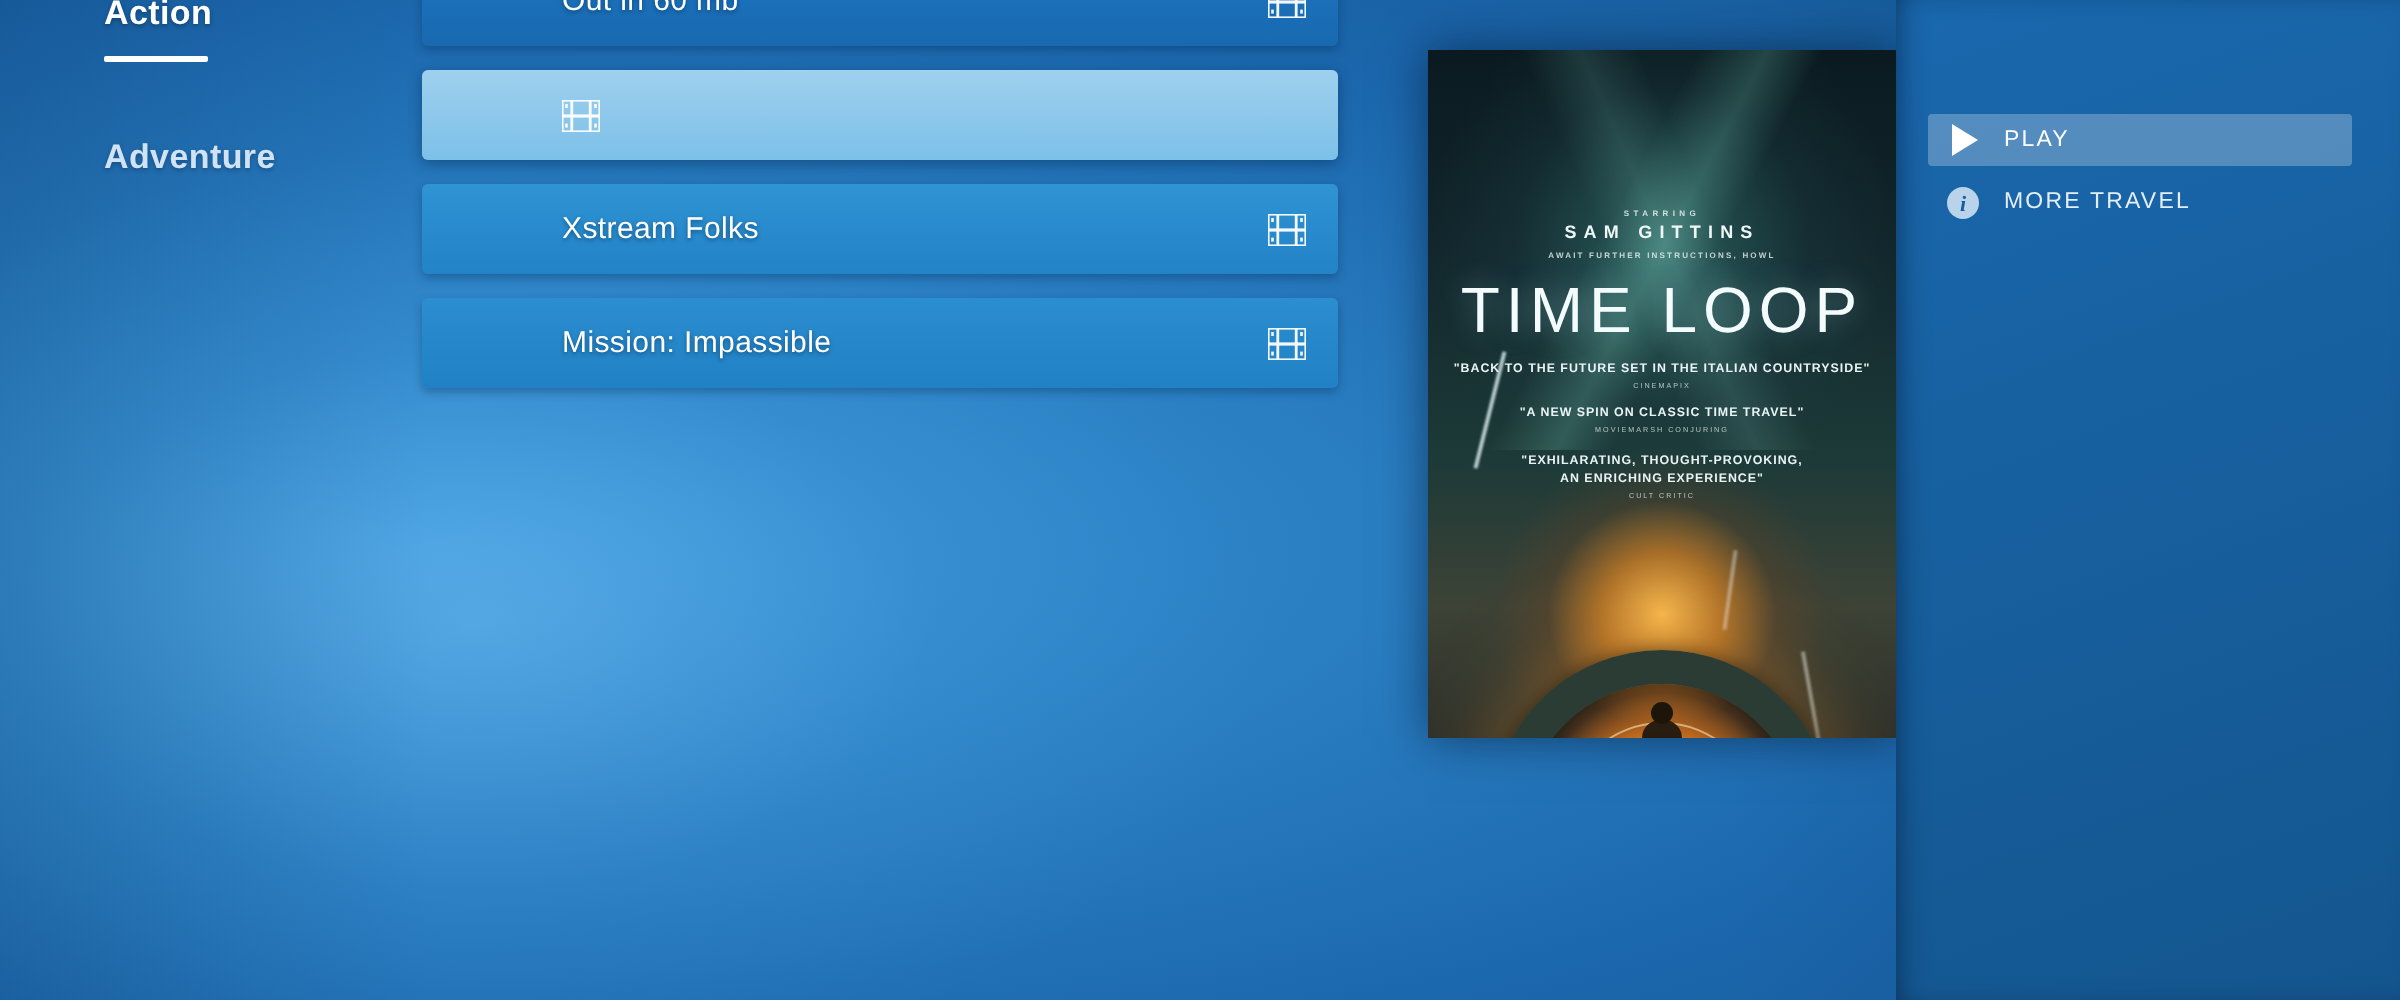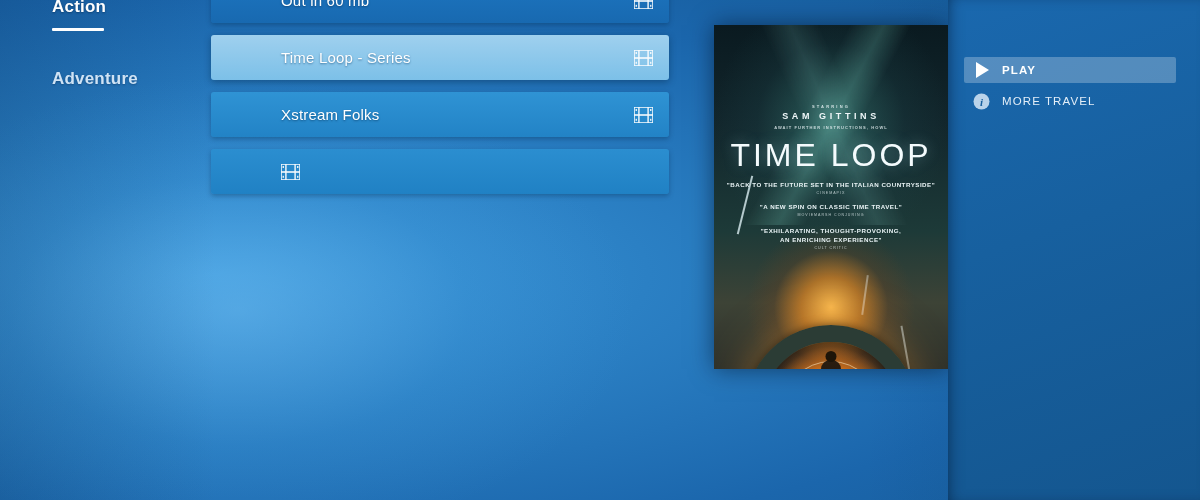--- a/index.html
+++ b/index.html
@@ -199,21 +199,21 @@
   .action {
     position:absolute; left:16px; width:212px; height:26px;
     display:flex; align-items:center; gap:11px; padding-left:8px;
   }
   .a-resume { top:22px; }
   .a-play   { top:57px; background:rgba(255,255,255,.26); border-radius:2px; }
   .a-more   { top:88px; }
   .a-label {
     font-size:11.5px; letter-spacing:1.1px; color:#e3eef8; font-weight:400;
   }
-  .a-play .a-label { color:#ffffff; font-weight:700; }
+  .a-play .a-label { color:#ffffff; font-weight:400; }
   .a-icon { width:19px; flex:0 0 19px; display:flex; justify-content:center; }
 </style>
 </head>
 <body>
 
 <div id="app">
   <div class="bg-glow"></div>
   <div class="bg-vignette"></div>
 
   <div class="sidebar">
@@ -238,21 +238,20 @@
           <rect x="0" y="7.2" width="19" height="1.6" fill="#fff"></rect>
           <rect x="1.6" y="2" width="1.3" height="2" fill="#fff"></rect>
           <rect x="1.6" y="11.8" width="1.3" height="2" fill="#fff"></rect>
           <rect x="16.1" y="2" width="1.3" height="2" fill="#fff"></rect>
           <rect x="16.1" y="11.8" width="1.3" height="2" fill="#fff"></rect>
         </svg>
       </span>
     </div>
 
     <div class="row r1">
-      <span class="row-label">Time Loop - Series</span>
       <span class="film">
         <svg viewBox="0 0 19 16" width="19" height="16">
           <rect x="0" y="0" width="19" height="16" fill="none" stroke="#fff" stroke-width="1.6"></rect>
           <rect x="4.2" y="0" width="1.4" height="16" fill="#fff"></rect>
           <rect x="13.4" y="0" width="1.4" height="16" fill="#fff"></rect>
           <rect x="0" y="7.2" width="19" height="1.6" fill="#fff"></rect>
           <rect x="1.6" y="2" width="1.3" height="2" fill="#fff"></rect>
           <rect x="1.6" y="11.8" width="1.3" height="2" fill="#fff"></rect>
           <rect x="16.1" y="2" width="1.3" height="2" fill="#fff"></rect>
           <rect x="16.1" y="11.8" width="1.3" height="2" fill="#fff"></rect>
@@ -270,20 +269,21 @@
           <rect x="0" y="7.2" width="19" height="1.6" fill="#fff"></rect>
           <rect x="1.6" y="2" width="1.3" height="2" fill="#fff"></rect>
           <rect x="1.6" y="11.8" width="1.3" height="2" fill="#fff"></rect>
           <rect x="16.1" y="2" width="1.3" height="2" fill="#fff"></rect>
           <rect x="16.1" y="11.8" width="1.3" height="2" fill="#fff"></rect>
         </svg>
       </span>
     </div>
 
     <div class="row r3">
+      <span class="row-label">Mission: Impassible</span>
       <span class="film">
         <svg viewBox="0 0 19 16" width="19" height="16">
           <rect x="0" y="0" width="19" height="16" fill="none" stroke="#fff" stroke-width="1.6"></rect>
           <rect x="4.2" y="0" width="1.4" height="16" fill="#fff"></rect>
           <rect x="13.4" y="0" width="1.4" height="16" fill="#fff"></rect>
           <rect x="0" y="7.2" width="19" height="1.6" fill="#fff"></rect>
           <rect x="1.6" y="2" width="1.3" height="2" fill="#fff"></rect>
           <rect x="1.6" y="11.8" width="1.3" height="2" fill="#fff"></rect>
           <rect x="16.1" y="2" width="1.3" height="2" fill="#fff"></rect>
           <rect x="16.1" y="11.8" width="1.3" height="2" fill="#fff"></rect>

